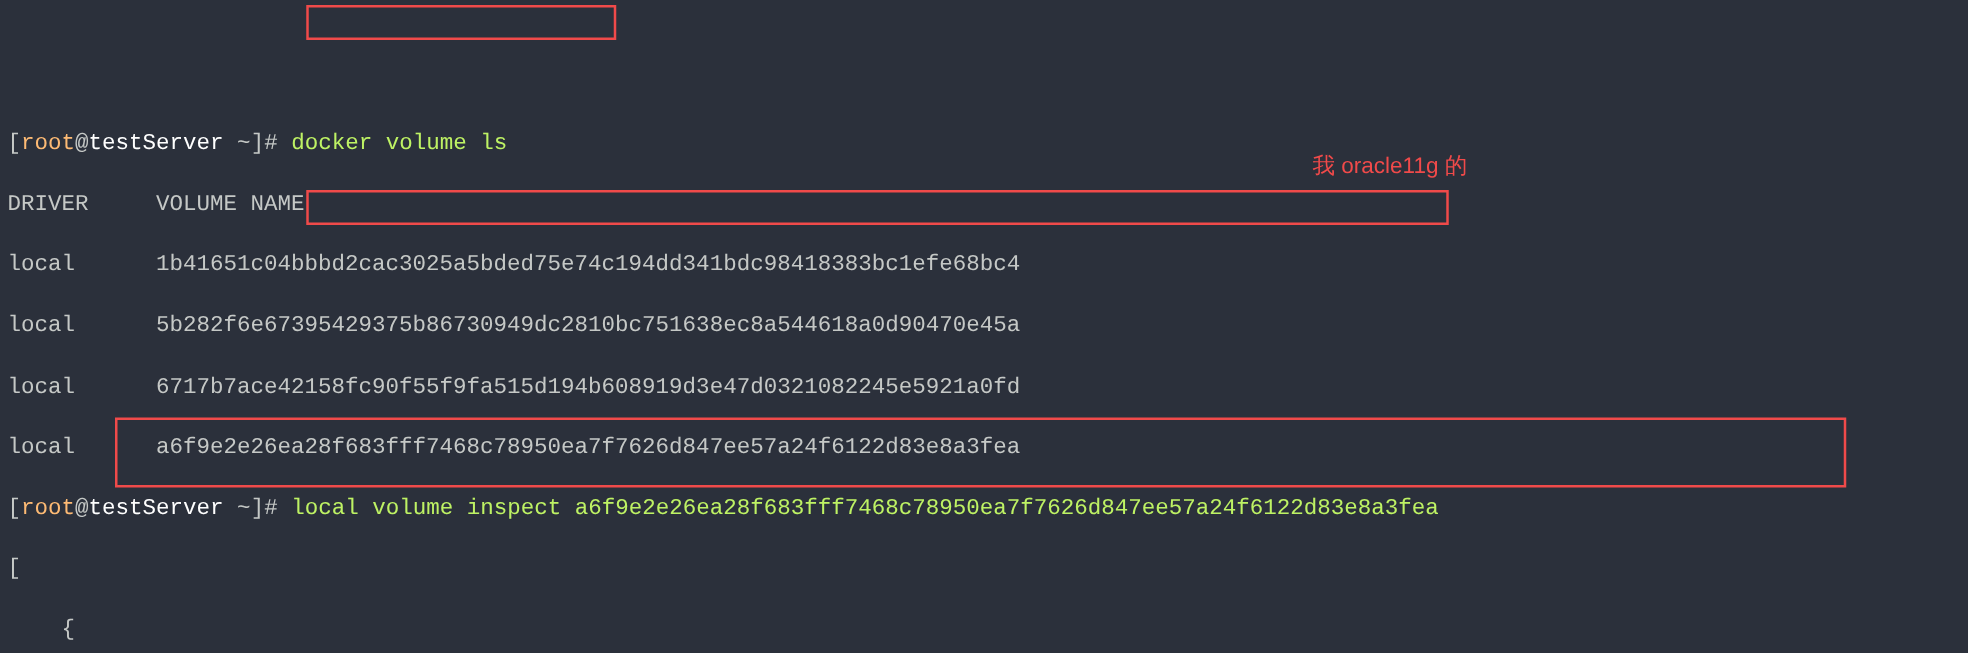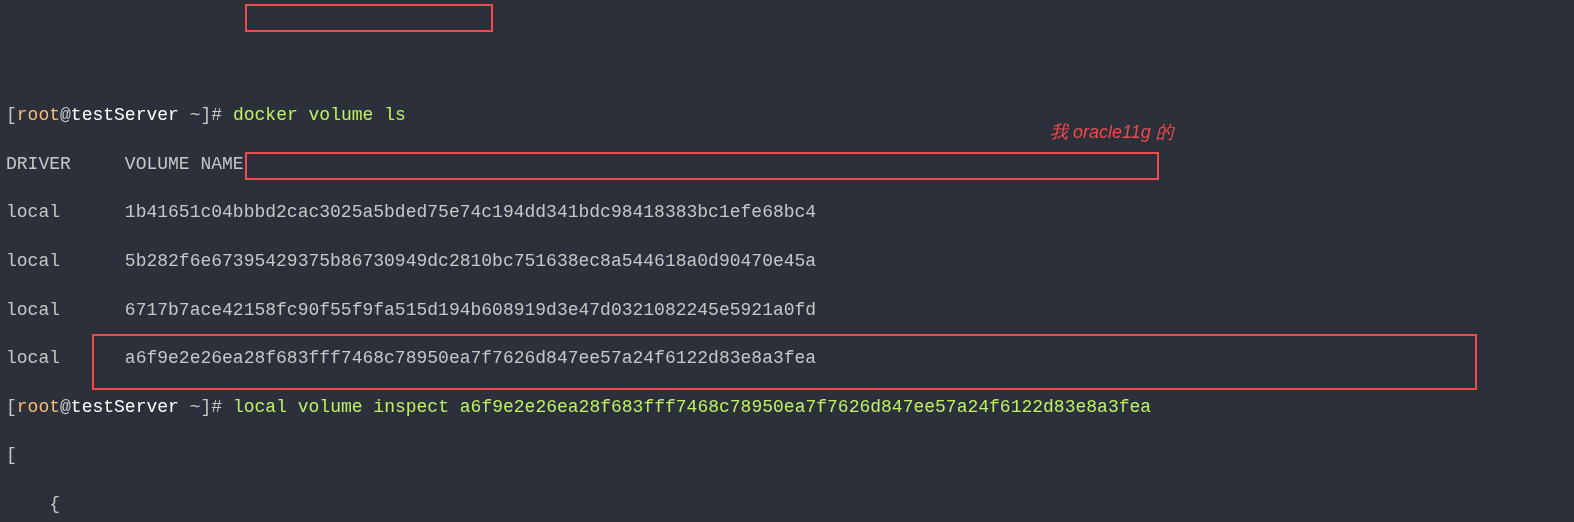--- a/index.html
+++ b/index.html
@@ -42,21 +42,20 @@
     .red-box {
       position: absolute;
       border: 2px solid #f04a4a;
       pointer-events: none;
     }
     .annotation {
       position: absolute;
       color: #f04a4a;
       font-size: 18px;
       font-family: sans-serif;
-      font-style: italic;
     }
     .line {
       display: block;
     }
   </style>
 </head>
 <body>
 
 
 

